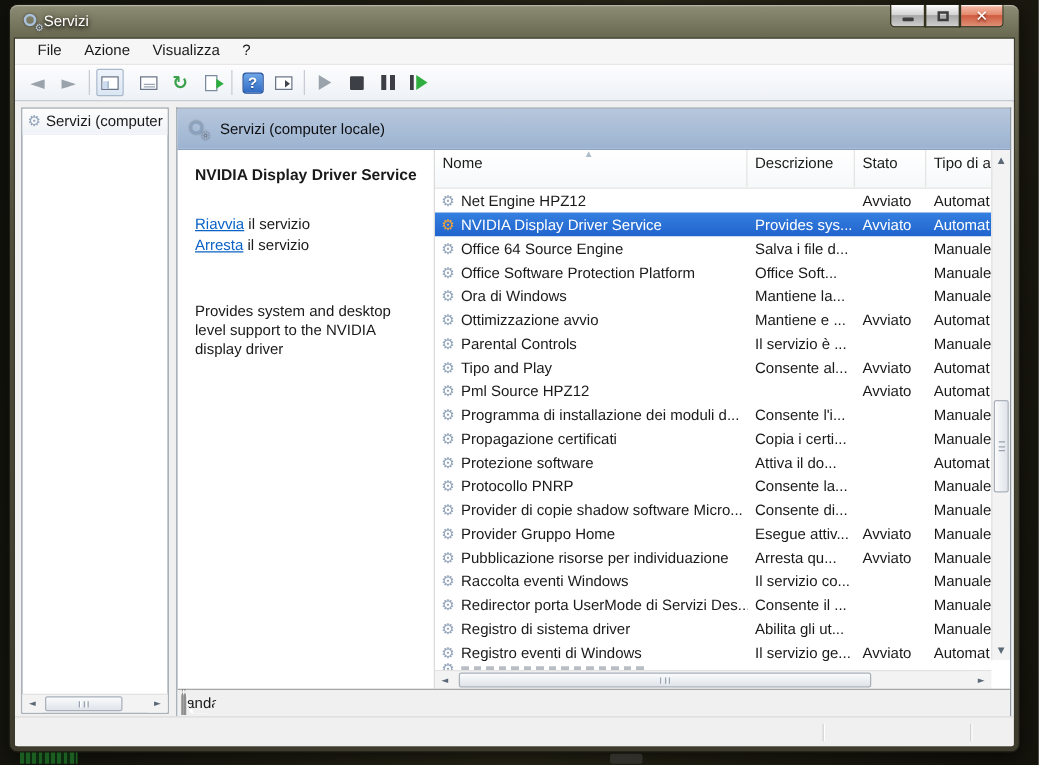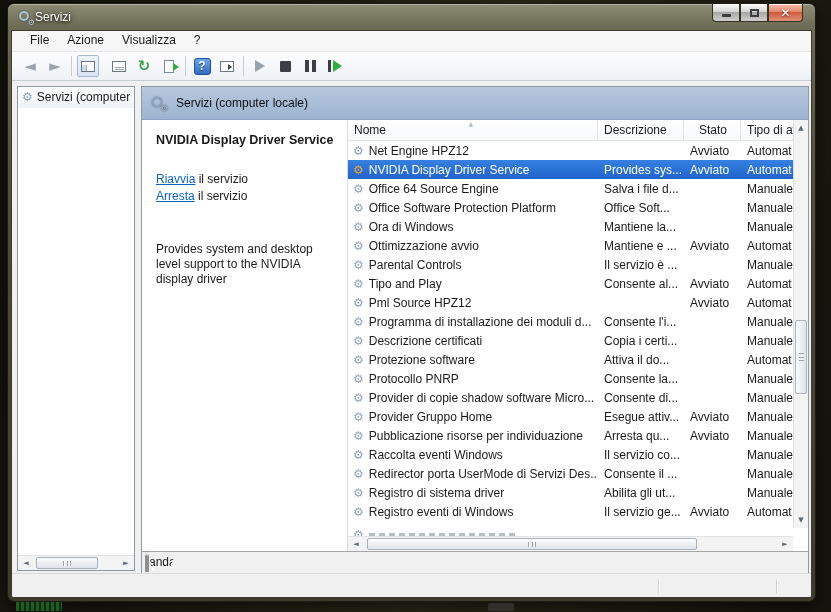--- a/index.html
+++ b/index.html
@@ -83,25 +83,25 @@
   .band .app-icon .mini-gear { color:#a8bace; }
 
   .content { flex:1; display:flex; min-height:0; }
   .desc-pane { width:205px; padding:13px 8px 0 14px; flex:0 0 auto; }
   .svc-title { font-weight:bold; font-size:12.5px; }
   .svc-links { margin-top:24px; line-height:17px; }
   .link { color:#0a62c6; text-decoration:underline; cursor:pointer; }
   .svc-desc { margin-top:37px; line-height:15px; }
 
   .list-pane { flex:1; min-width:0; position:relative; border-left:1px solid #dcdcdc; display:flex; flex-direction:column; }
-  .list-header { height:21px; flex:0 0 auto; display:flex; background:linear-gradient(#ffffff,#f6f8fa); border-bottom:1px solid #e4e4e4; padding-right:15px; }
+  .list-header { height:31px; flex:0 0 auto; display:flex; background:linear-gradient(#ffffff,#f6f8fa); border-bottom:1px solid #e4e4e4; padding-right:15px; }
   .col { border-right:1px solid #e4e4e4; padding:3px 4px 0 6px; position:relative; white-space:nowrap; overflow:hidden; }
   .col-name { width:250px; }
   .col-desc { width:86px; }
-  .col-status { width:57px;text-align:center; }
+  .col-status { width:57px; }
   .col-type { flex:1; border-right:none; }
   .sort-arrow { position:absolute; left:50%; top:0; margin-left:-4px; font-size:6px; color:#aebdcc; }
 
   .rows-wrap { flex:1; min-height:0; display:flex; flex-direction:column; padding-right:15px; overflow:hidden; }
   .row { height:19px; flex:0 0 auto; display:flex; align-items:center; white-space:nowrap; cursor:default; }
   .cell { overflow:hidden; white-space:nowrap; }
   .c-name { width:250px; display:flex; align-items:center; gap:5px; padding-left:5px; }
   .c-desc { width:86px; padding-left:6px; }
   .c-status { width:57px; padding-left:6px; }
   .c-type { flex:1; padding-left:6px; }
@@ -355,21 +355,21 @@
                     <span class="gear gi glyph">⚙</span>
                     <span class="txt">Programma di installazione dei moduli d...</span>
                   </span>
     <span class="cell c-desc">Consente l'i...</span>
     <span class="cell c-status"></span>
     <span class="cell c-type">Manuale</span>
   </div>
                 <div class="row">
     <span class="cell c-name">
                     <span class="gear gi glyph">⚙</span>
-                    <span class="txt">Descrizione certificati</span>
+                    <span class="txt">Propagazione certificati</span>
                   </span>
     <span class="cell c-desc">Copia i certi...</span>
     <span class="cell c-status"></span>
     <span class="cell c-type">Manuale</span>
   </div>
                 <div class="row">
     <span class="cell c-name">
                     <span class="gear gi glyph">⚙</span>
                     <span class="txt">Protezione software</span>
                   </span>

